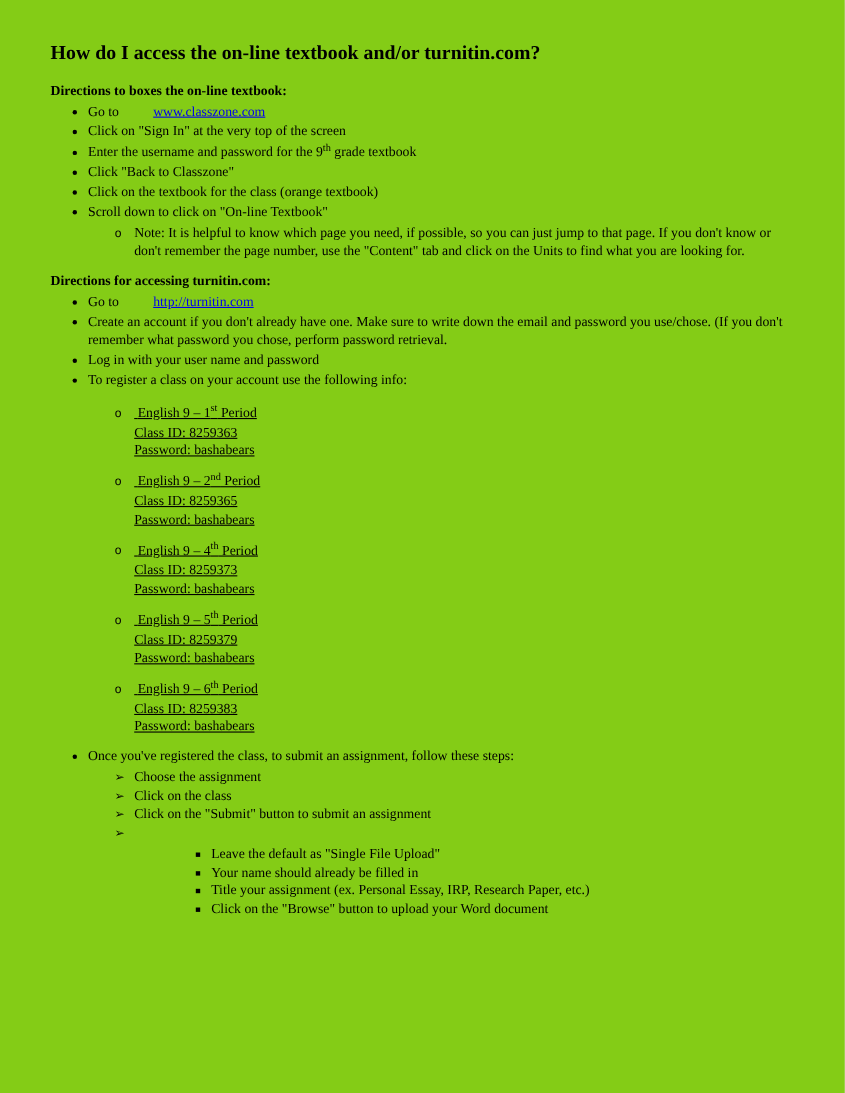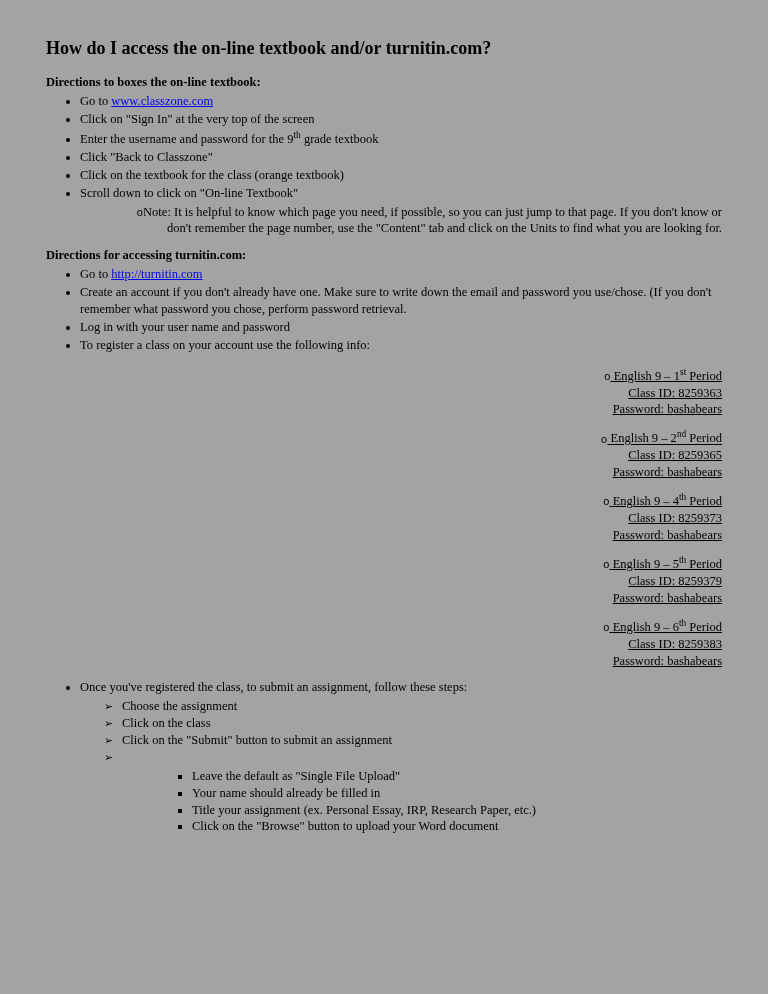--- a/index.html
+++ b/index.html
@@ -6,21 +6,21 @@
     background: #f0f0f0;
     margin: 0;
     padding: 0;
     font-family: "Times New Roman", Times, serif;
     display: flex;
     justify-content: center;
   }
   .page {
     width: 768px;
     height: 994px;
-    background: #a3a3a3;
+    background: #84cc16;
     box-shadow: 0 2px 6px rgba(0,0,0,0.15);
     box-sizing: border-box;
     padding: 36px 46px;
     font-size: 12.5px;
     line-height: 1.35;
     color: #000;
   }
   h1.title {
     font-size: 18px;
     font-weight: bold;
@@ -43,21 +43,20 @@
     margin: 2px 0 2px 0;
     padding-left: 130px;
   }
   ul.squares.tight {
     padding-left: 70px;
   }
   ul.circles {
     list-style: none;
     margin: 2px 0 2px 0;
     padding-left: 42px;
-    text-align: right;
   }
   ul.circles > li::before {
     content: "o";
     font-family: "Courier New", monospace;
     font-size: 11px;
     display: inline-block;
     width: 18px;
     margin-left: -18px;
   }
   ul.arrows {
@@ -68,20 +67,21 @@
   ul.arrows > li::before {
     content: "➢";
     display: inline-block;
     width: 18px;
     margin-left: -18px;
     font-size: 11px;
   }
   a.link {
     color: #0000EE;
     text-decoration: underline;
+    margin-left: 28px;
   }
   .period-block {
     margin-bottom: 10px;
   }
   sup { font-size: 0.75em; }
 </style>
 </head>
 <body>
 
 <div class="page">

